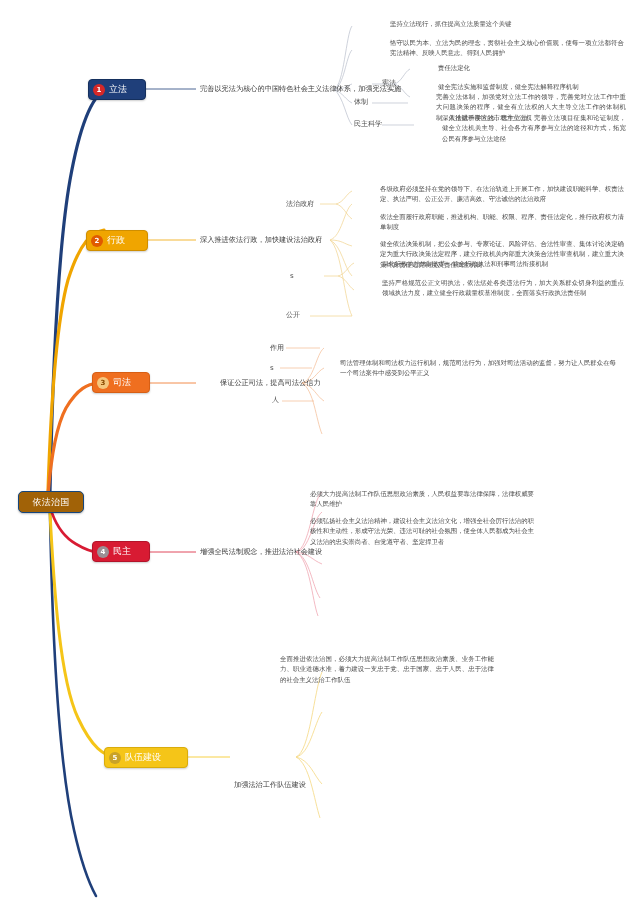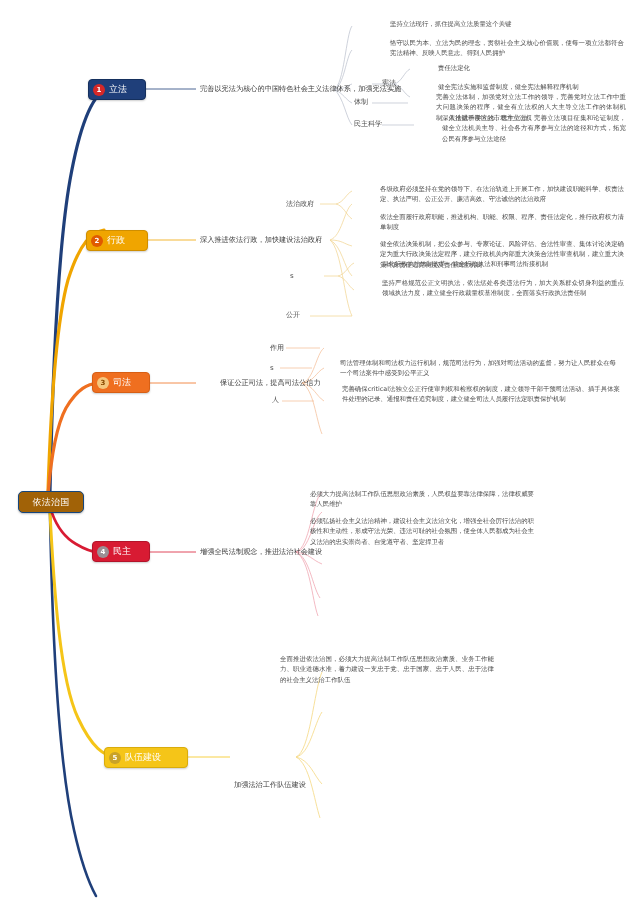--- a/index.html
+++ b/index.html
@@ -242,21 +242,20 @@
       <span class="branch-label">司法</span>
     </div>
     <div class="summary-text" style="left:200px; top:378px;margin-left:20px;">保证公正司法，提高司法公信力</div>
 
     <div class="cat-label" style="left:270px; top:344px;">作用</div>
 
     <div class="cat-label" style="left:270px; top:364px;">s</div>
     <div class="leaf-text" style="left:316px; top:358px; width:300px;">司法管理体制和司法权力运行机制，规范司法行为，加强对司法活动的监督，努力让人民群众在每一个司法案件中感受到公平正义</div>
 
     <div class="cat-label" style="left:272px; top:396px;">人</div>
-    <div class="leaf-text" style="left:318px; top:384px; width:302px;">完善确保critical法独立公正行使审判权和检察权的制度，建立领导干部干预司法活动、插手具体案件处理的记录、通报和责任追究制度，建立健全司法人员履行法定职责保护机制</div>
 
     <div class="branch-node branch-4" style="left:92px; top:541px; width:58px;">
       <span class="num-badge">4</span>
       <span class="branch-label">民主</span>
     </div>
     <div class="summary-text" style="left:200px; top:547px;">增强全民法制观念，推进法治社会建设</div>
 
     <div class="leaf-text" style="left:286px; top:489px; width:248px;">必须大力提高法制工作队伍思想政治素质，人民权益要靠法律保障，法律权威要靠人民维护</div>
     <div class="leaf-text" style="left:286px; top:516px; width:248px;">必须弘扬社会主义法治精神，建设社会主义法治文化，增强全社会厉行法治的积极性和主动性，形成守法光荣、违法可耻的社会氛围，使全体人民都成为社会主义法治的忠实崇尚者、自觉遵守者、坚定捍卫者</div>
 

